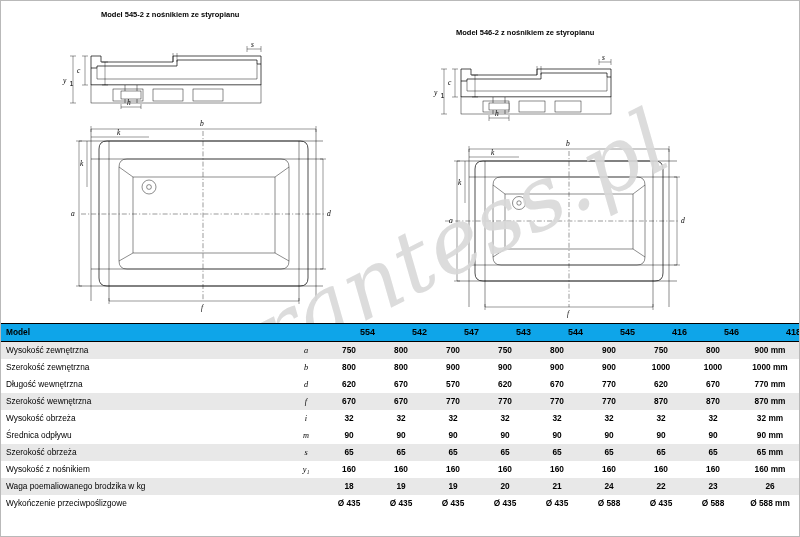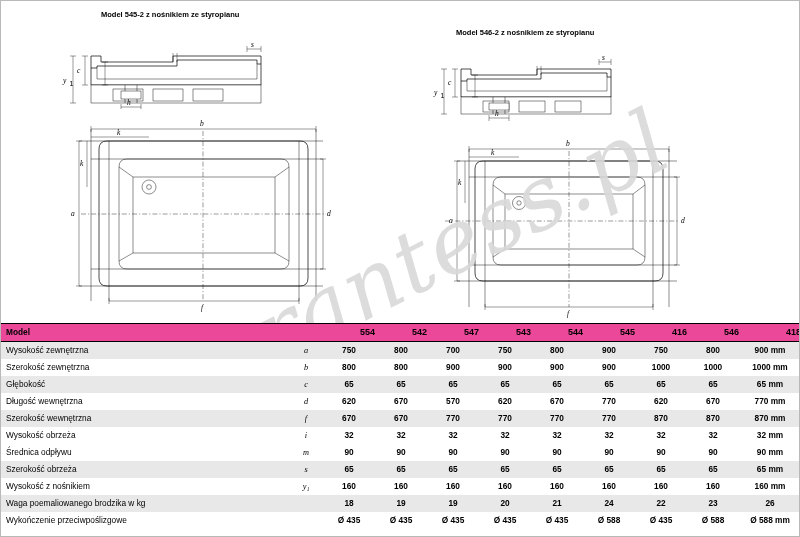--- a/index.html
+++ b/index.html
@@ -91,21 +91,21 @@
   }
   table.spec td, table.spec th {
     padding: 0;
     height: 17px;
     line-height: 17px;
     vertical-align: middle;
     white-space: nowrap;
     overflow: hidden;
   }
   .row-head td, .row-head th {
-    background: #ec4899;
+    background: #0ea5e9;
     font-weight: bold;
     border-top: 1px solid #000;
     border-bottom: 1px solid #000;
     margin-left: 28px;
   }
   .row-alt td { background: #e8e8e8; }
   .row-plain td { background: #ffffff; }
   .c-label {
     text-align: left;
     padding-left: 5px !important;
@@ -311,33 +311,20 @@
           <td class="c-val">800</td>
           <td class="c-val">900</td>
           <td class="c-val">900</td>
           <td class="c-val">900</td>
           <td class="c-val">900</td>
           <td class="c-val">1000</td>
           <td class="c-val">1000</td>
           <td class="c-val last">1000 mm</td>
         </tr>
 
-        <tr class="row-alt">
-          <td class="c-label">Głębokość</td>
-          <td class="c-sym">c</td>
-          <td class="c-val">65</td>
-          <td class="c-val">65</td>
-          <td class="c-val">65</td>
-          <td class="c-val">65</td>
-          <td class="c-val">65</td>
-          <td class="c-val">65</td>
-          <td class="c-val">65</td>
-          <td class="c-val">65</td>
-          <td class="c-val last">65 mm</td>
-        </tr>
 
         <tr class="row-plain">
           <td class="c-label">Długość wewnętrzna</td>
           <td class="c-sym">d</td>
           <td class="c-val">620</td>
           <td class="c-val">670</td>
           <td class="c-val">570</td>
           <td class="c-val">620</td>
           <td class="c-val">670</td>
           <td class="c-val">770</td>

